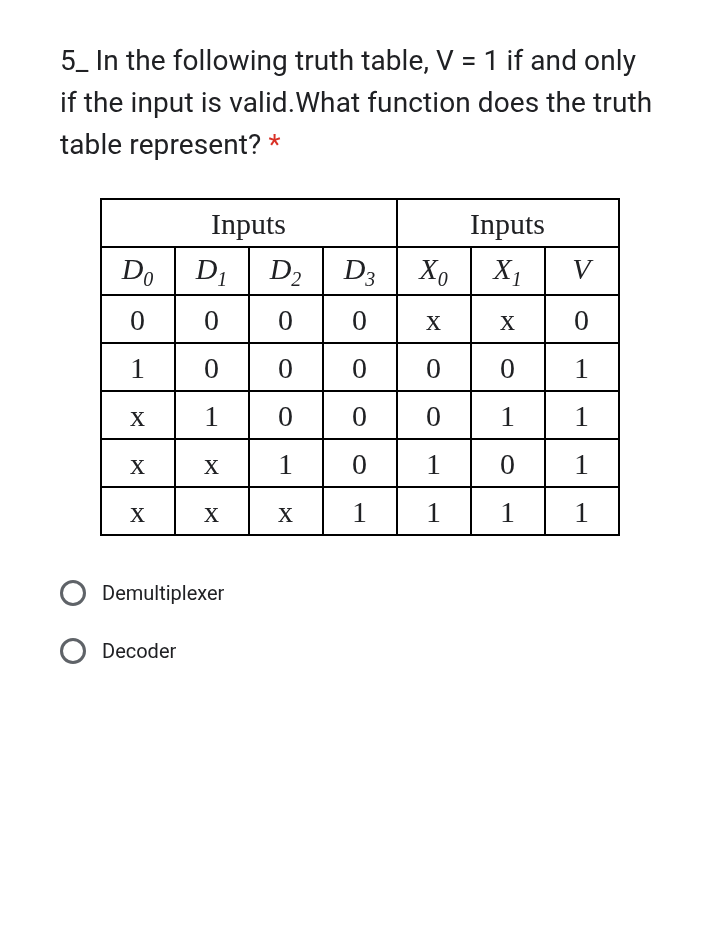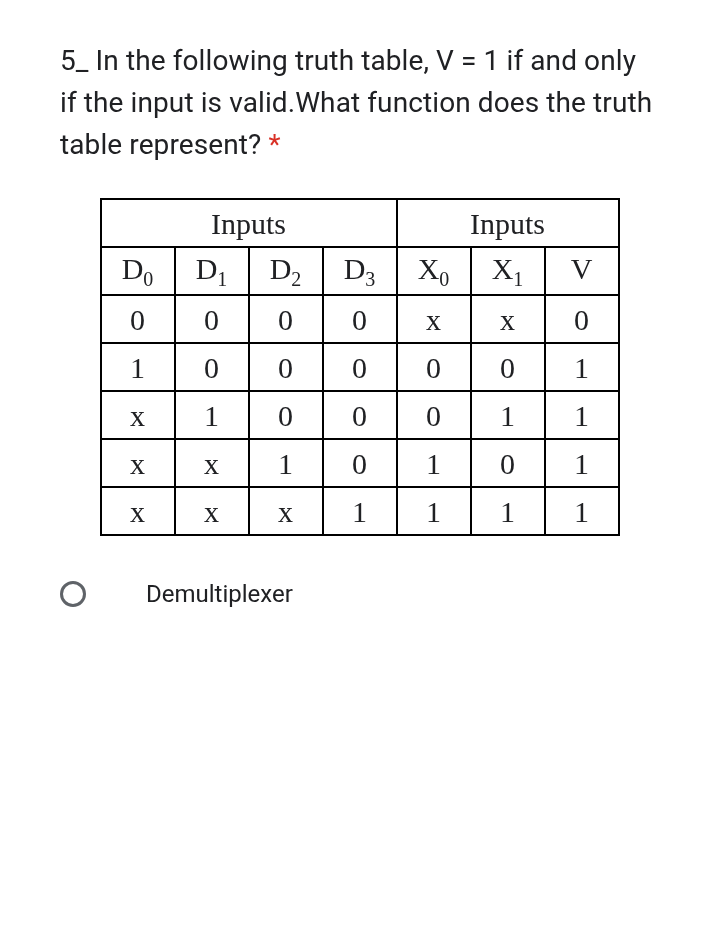--- a/index.html
+++ b/index.html
@@ -37,41 +37,41 @@
     table.truth th { font-weight: 400; }
     table.truth .group-header th {
       border-top: 2px solid #000;
       font-size: 30px;
       padding: 4px 8px;
     }
     table.truth .col-header td {
       font-size: 30px;
       width: 74px;
       padding: 2px 4px;
+      font-style: italic;
     }
     table.truth sub { font-size: 20px; vertical-align: sub; }
     .options { margin-top: 12px; }
     .option {
       display: flex;
       align-items: center;
       gap: 16px;
       padding: 16px 0;
       cursor: pointer;
     }
     .radio-circle {
       width: 26px;
       height: 26px;
       border: 3px solid #5f6368;
       border-radius: 50%;
       flex-shrink: 0;
     }
     .option-label {
-      font-size: 24px;
+      font-size: 20px;
       color: #202124;
-      margin-left: 44px;
     }
   </style>
 </head>
 <body>
 
 <div class="question-text">
   <span>5_ In the following truth table, V = 1 if and only if the input is valid.What function does the truth table represent?</span>
   <span class="asterisk">*</span>
 </div>
 
@@ -138,13 +138,17 @@
     </tr>
   </tbody>
     </table>
 </div>
 
 <div class="options">
   <div class="option">
     <span class="radio-circle"></span>
     <span class="option-label">Demultiplexer</span>
   </div>
+  <div class="option">
+    <span class="radio-circle"></span>
+    <span class="option-label">Decoder</span>
+  </div>
 </div>
 
 </body></html>

